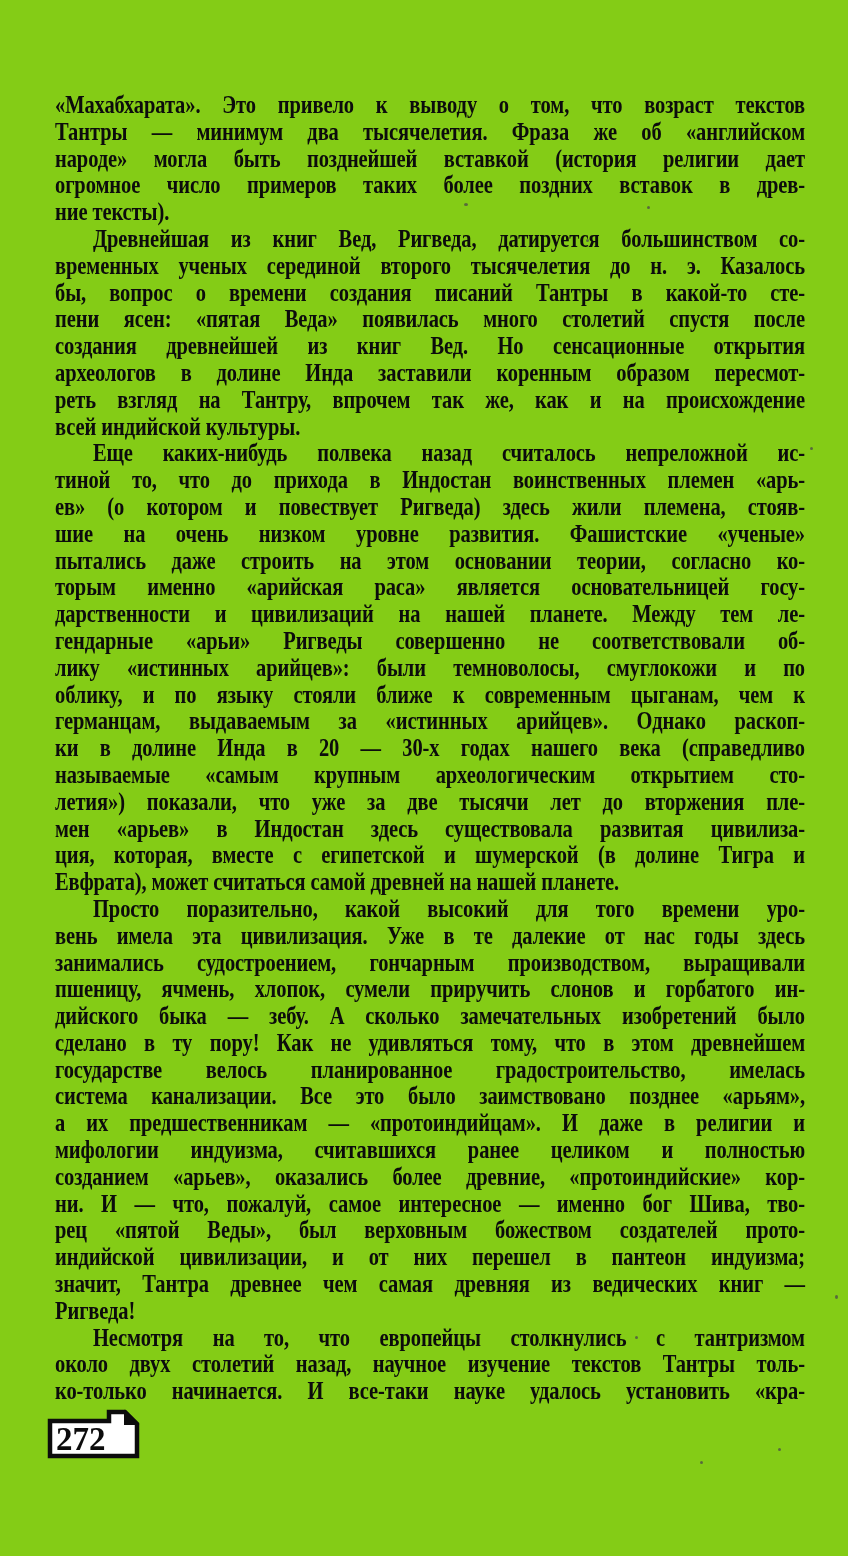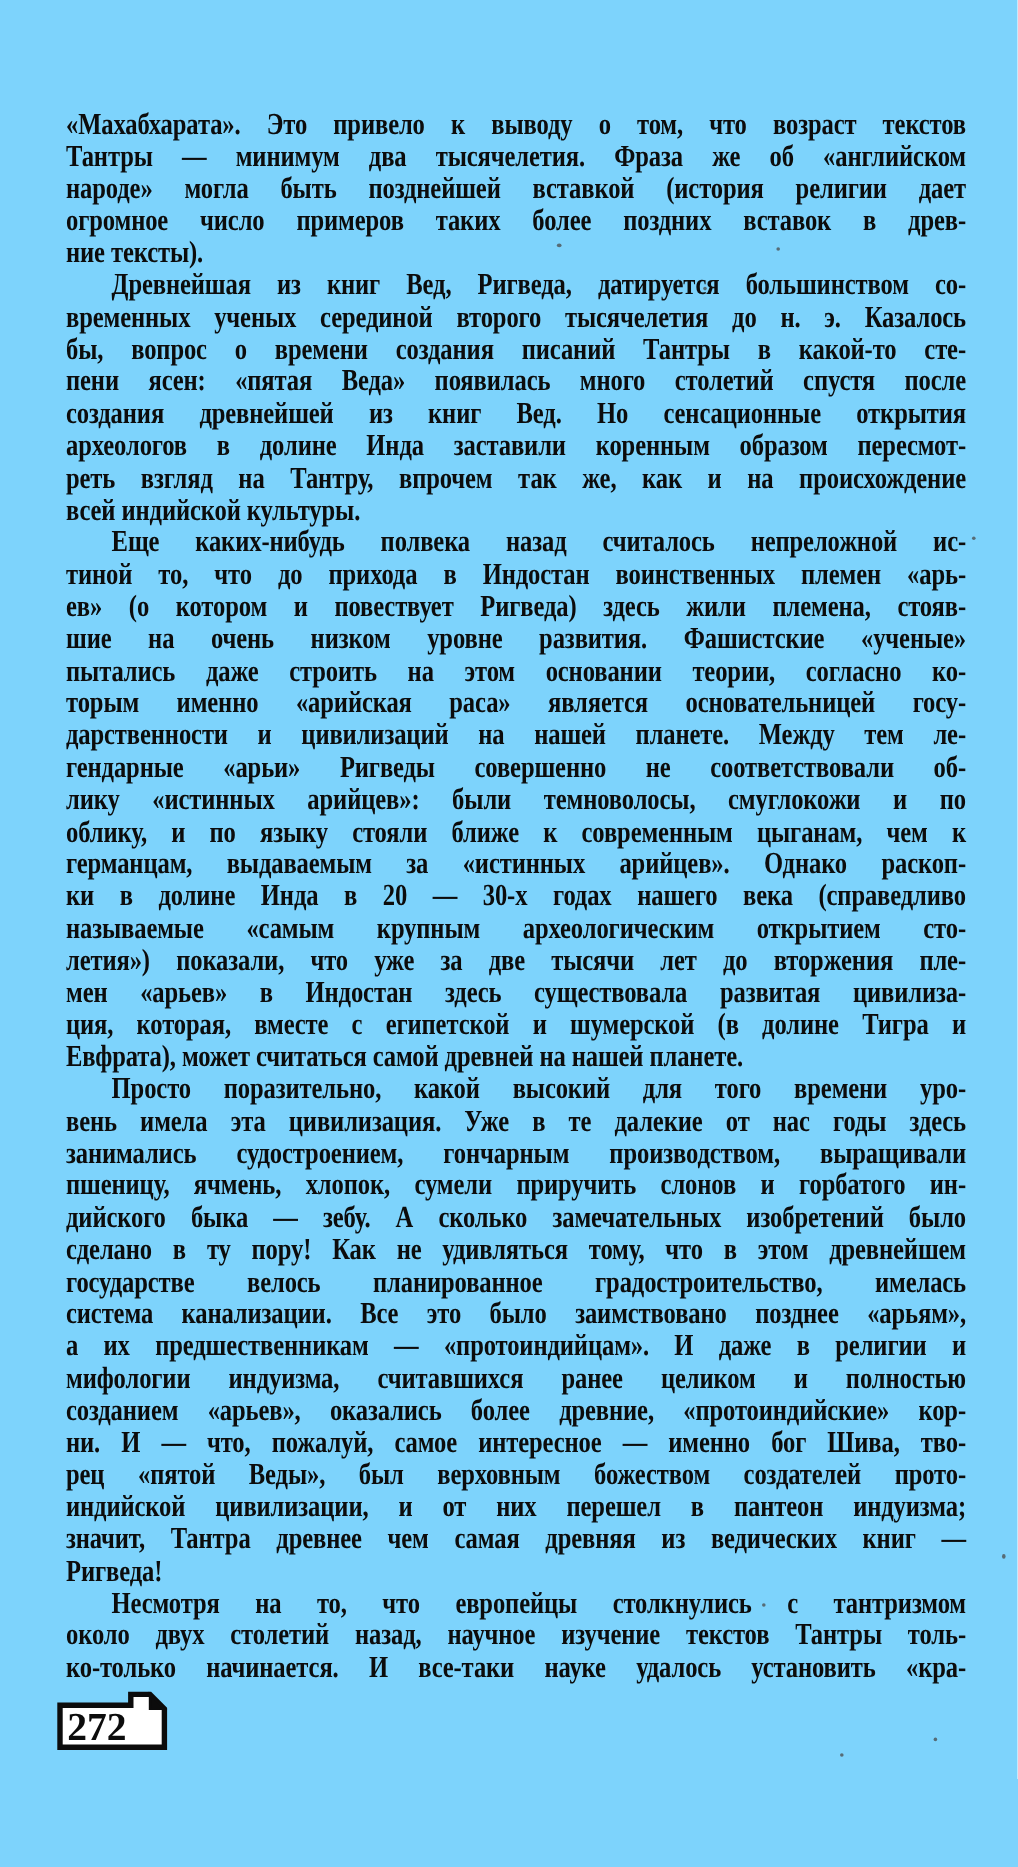--- a/index.html
+++ b/index.html
@@ -1,20 +1,20 @@
 <!DOCTYPE html>
 <html><head>
 <meta charset="utf-8">
 <style>
   html, body { margin: 0; padding: 0; background: #ffffff; }
   .page {
     position: relative;
     width: 848px;
     height: 1556px;
-    background: #7dd3fc;
+    background: #84cc16;
     overflow: hidden;
     font-family: "Liberation Serif", "DejaVu Serif", serif;
     color: #0c0c0c;
   }
   .text-col {
     position: absolute;
     left: 55px;
     top: 91px;
     width: 750px;
   }

